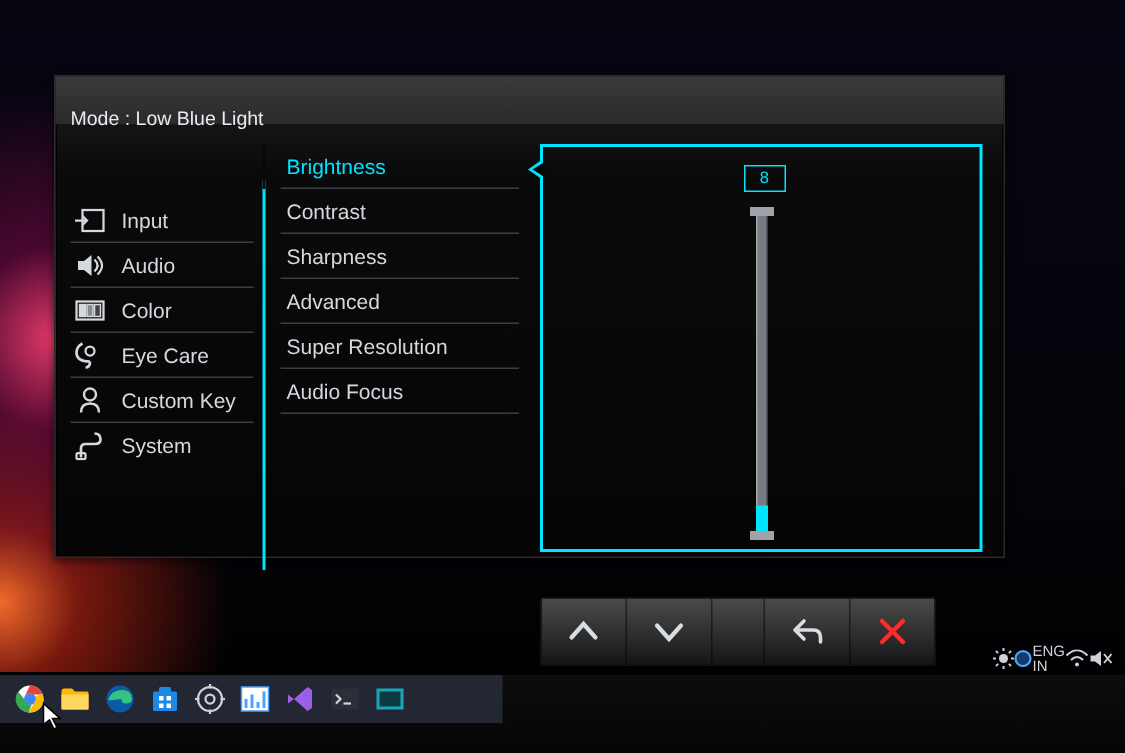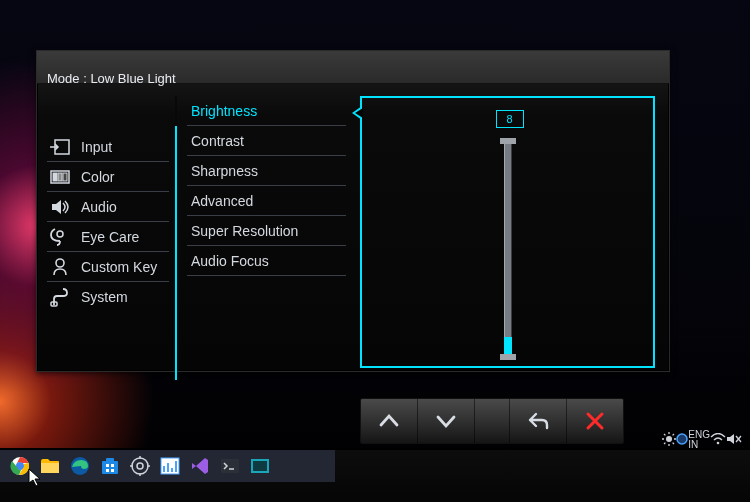--- a/index.html
+++ b/index.html
@@ -219,38 +219,38 @@
               <path d="M1 9 H9 M6 6 L9 9 L6 12" stroke-width="1.5" fill="none"></path>
             </svg>
         </span>
         <span class="cat-label">Input</span>
       </div>
 
 
       <div class="cat">
         <span class="cat-icon">
           <svg width="22" height="18" viewBox="0 0 22 18">
+              <path d="M3 6 H7 L12 2 V16 L7 12 H3 Z" fill="#d4d8df" stroke="none"></path>
+              <path d="M14 5 Q18 9 14 13" stroke-width="1.5" fill="none"></path>
+              <path d="M16 3 Q22 9 16 15" stroke-width="1.5" fill="none"></path>
+            </svg>
+        </span>
+        <span class="cat-label">Audio</span>
+      </div>
+
+      <div class="cat">
+        <span class="cat-icon">
+          <svg width="22" height="18" viewBox="0 0 22 18">
               <rect x="2" y="3" width="18" height="12" stroke-width="1.5"></rect>
               <rect x="4" y="5" width="4" height="8" fill="#d4d8df"></rect>
               <rect x="9" y="5" width="4" height="8" fill="#888"></rect>
               <rect x="14" y="5" width="4" height="8" fill="#444"></rect>
             </svg>
         </span>
         <span class="cat-label">Color</span>
-      </div>
-
-      <div class="cat">
-        <span class="cat-icon">
-          <svg width="22" height="18" viewBox="0 0 22 18">
-              <path d="M3 6 H7 L12 2 V16 L7 12 H3 Z" fill="#d4d8df" stroke="none"></path>
-              <path d="M14 5 Q18 9 14 13" stroke-width="1.5" fill="none"></path>
-              <path d="M16 3 Q22 9 16 15" stroke-width="1.5" fill="none"></path>
-            </svg>
-        </span>
-        <span class="cat-label">Audio</span>
       </div>
 
       <div class="cat">
         <span class="cat-icon">
           <svg width="22" height="20" viewBox="0 0 22 20">
               <path d="M6 2 Q2 4 2 8 Q2 14 11 14 M11 14 Q11 18 8 18" stroke-width="1.8" fill="none"></path>
               <circle cx="11" cy="7" r="3" stroke-width="1.5" fill="none"></circle>
             </svg>
         </span>
         <span class="cat-label">Eye Care</span>

